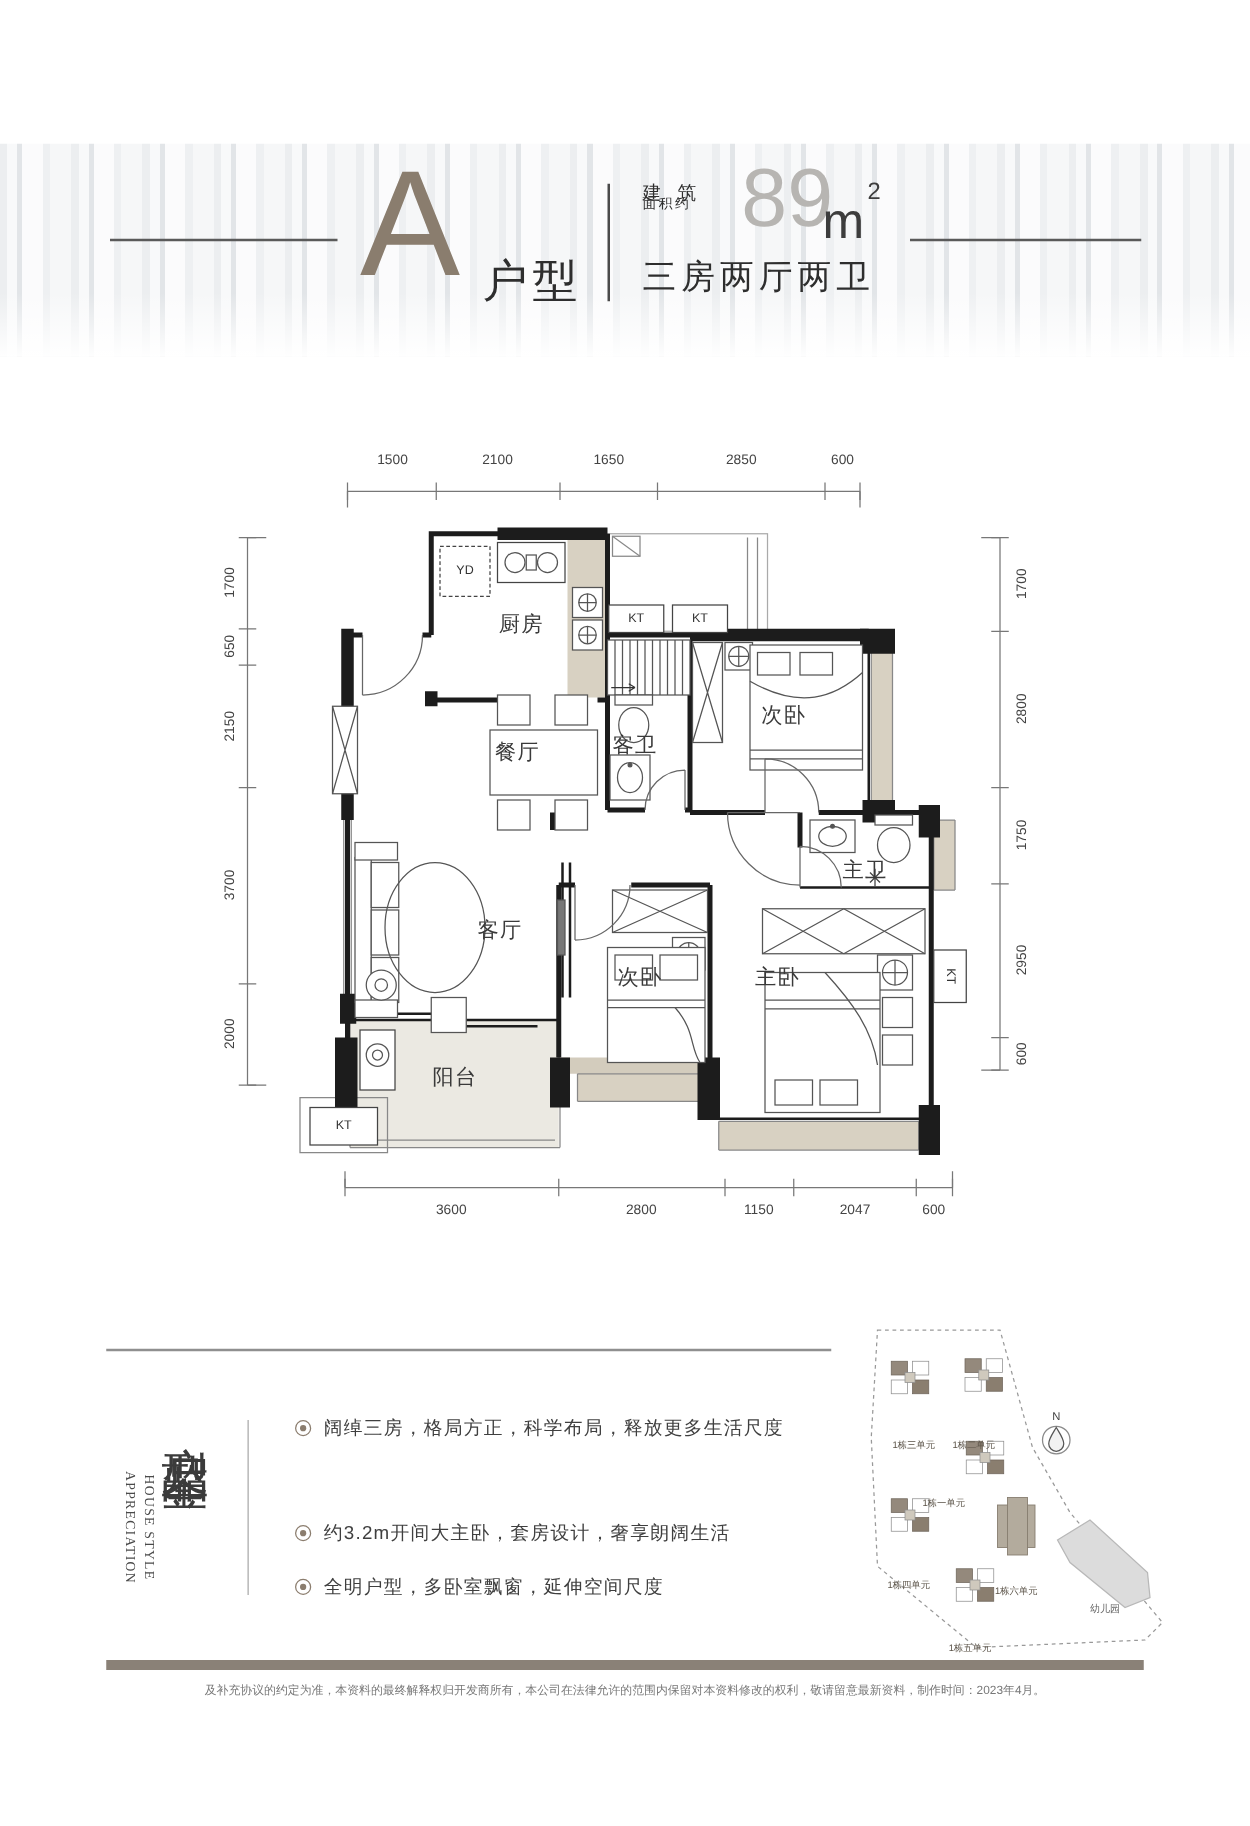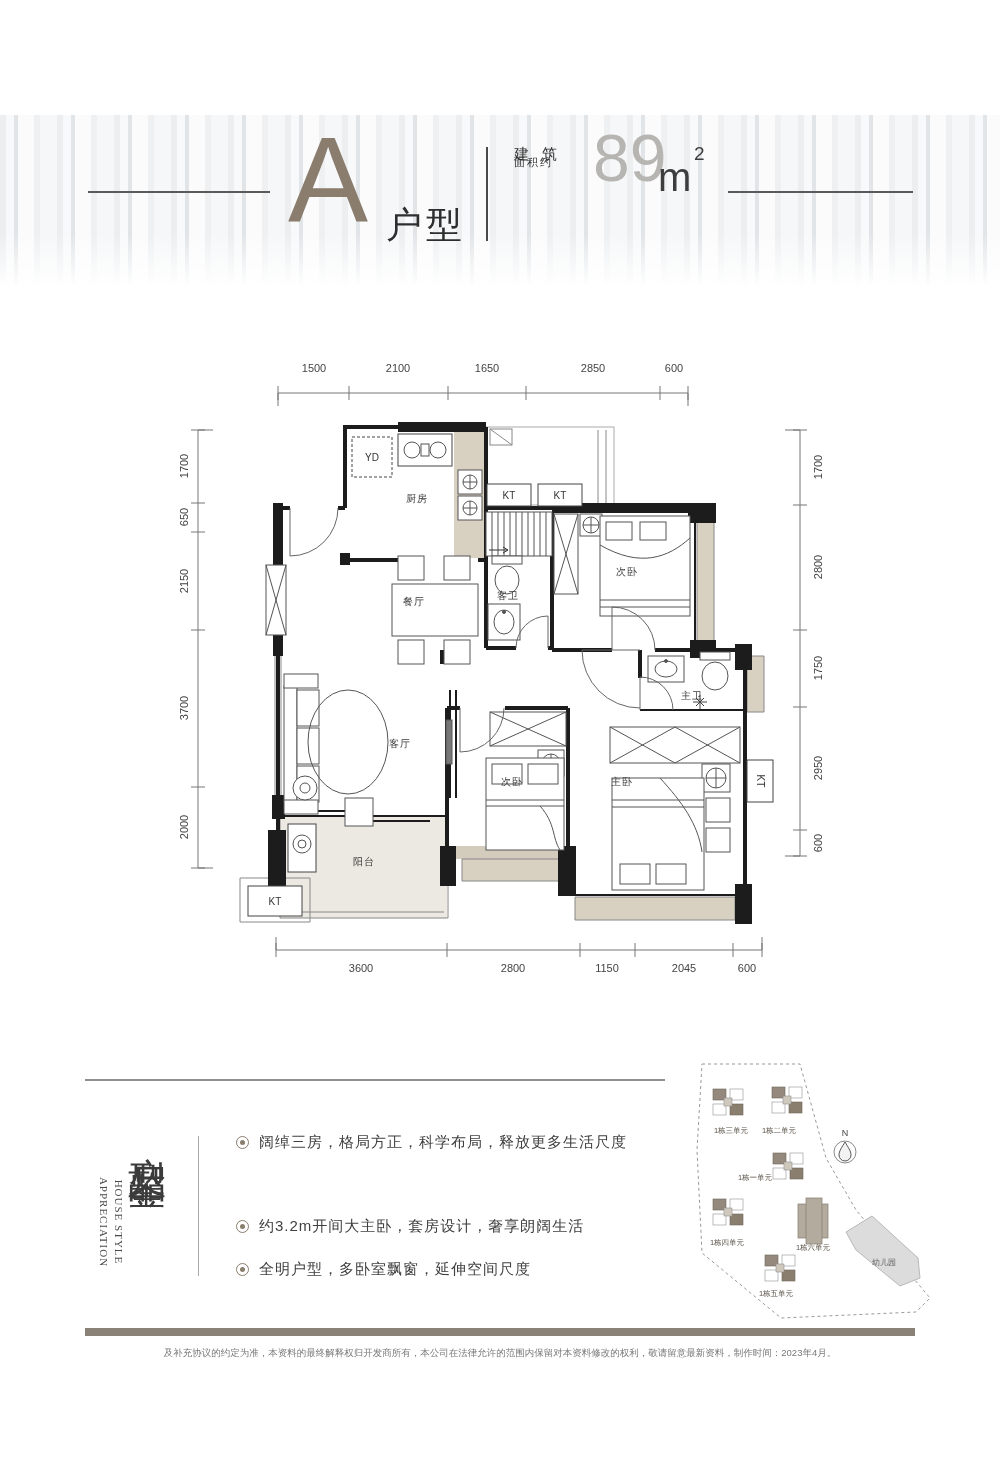--- a/index.html
+++ b/index.html
@@ -1,20 +1,20 @@
 <!DOCTYPE html>
 <html><head>
 <meta charset="utf-8">
 <style>
   html,body{margin:0;padding:0;background:#fff;}
   #page{position:relative;width:1000px;height:1461px;background:#fff;overflow:hidden;
         font-family:"Liberation Sans","DejaVu Sans",sans-serif;color:#333;}
   .abs{position:absolute;}
   .lbl{position:absolute;transform:translate(-50%,-50%);white-space:nowrap;color:#3a3a3a;}
-  .room{font-size:10px;letter-spacing:1px;}
+  .room{font-size:17px;letter-spacing:1px;}
   .tag{font-size:10px;color:#333;}
   .dim{font-size:11px;color:#444;}
   .rotl{transform:translate(-50%,-50%) rotate(-90deg);}
   .rotr{transform:translate(-50%,-50%) rotate(90deg);}
   
   .header{left:0;top:115px;width:1000px;height:170px;
     background:
       linear-gradient(180deg,rgba(255,255,255,0) 70%,rgba(255,255,255,.95) 100%),
       repeating-linear-gradient(90deg,#eceef0 0 6px,#f8f9fa 6px 14px,#e2e5e8 14px 18px,#fbfbfc 18px 34px,#eef0f2 34px 40px,#f6f7f8 40px 57px);}
   .hline{position:absolute;height:2px;background:#5a5a5a;top:76px;}
@@ -33,21 +33,21 @@
     font-family:"Liberation Serif","DejaVu Serif",serif;font-size:11px;letter-spacing:1px;
     color:#4a4a4a;text-align:center;line-height:15px;}
   .cn-title{left:121px;top:1126px;writing-mode:vertical-rl;font-size:38px;letter-spacing:5px;color:#3b3b3b;}
   .vline{left:198px;top:1136px;width:1px;height:140px;background:#a9a9a9;}
   .bullet-row{position:absolute;left:236px;display:flex;align-items:center;}
   .dot{width:11px;height:11px;border:1.5px solid #8b7d6e;border-radius:50%;
        display:flex;align-items:center;justify-content:center;flex:0 0 auto;margin-right:10px;}
   .dot i{width:5px;height:5px;background:#8b7d6e;border-radius:50%;}
   .bullet-text{font-size:15px;letter-spacing:1px;color:#3f3f3f;}
   
-  .sp{font-size:7.5px;color:#5a5247;}
+  .sp{font-size:7.5px;color:#5a5247;margin-top:25px;}
   
   .bar{left:85px;top:1328px;width:830px;height:8px;background:#8a8177;}
   .disc{left:80px;top:1346px;width:840px;text-align:center;font-size:9.5px;
         line-height:14px;color:#787878;}
   svg{position:absolute;left:0;top:0;}
 </style>
 </head>
 <body>
 
 <div id="page">
@@ -56,20 +56,21 @@
     <div class="hline" style="left:88px;width:182px;"></div>
     <div class="hline" style="left:728px;width:185px;"></div>
     <span class="unit-letter" style="color:#8a7d6e;">A</span>
     <span class="unit-suffix">户型</span>
     <div class="hdr-div"></div>
     <span class="area-l1">建筑</span>
     <span class="area-l2">面积约</span>
     <span class="area-num">89</span>
     <span class="area-unit">m</span>
     <span class="area-sup">2</span>
+    <span class="spec">三房两厅两卫</span>
   </div>
 
   <svg width="1000" height="1461" viewBox="0 0 1000 1461">
 
     <g stroke="#777" stroke-width="1" fill="none">
       <path d="M278,393 H688"></path>
       <path d="M278,386 V400 M349,386 V400 M448,386 V400 M526,386 V400 M660,386 V400 M688,386 V400"></path>
       <path d="M276,950 H762"></path>
       <path d="M276,943 V957 M447,943 V957 M580,943 V957 M635,943 V957 M733,943 V957 M762,943 V957"></path>
       <path d="M198,430 V868"></path>
@@ -276,21 +277,21 @@
 
   <span class="lbl dim" style="left:314px;top:368px">1500</span>
   <span class="lbl dim" style="left:398px;top:368px">2100</span>
   <span class="lbl dim" style="left:487px;top:368px">1650</span>
   <span class="lbl dim" style="left:593px;top:368px">2850</span>
   <span class="lbl dim" style="left:674px;top:368px">600</span>
 
   <span class="lbl dim" style="left:361px;top:968px">3600</span>
   <span class="lbl dim" style="left:513px;top:968px">2800</span>
   <span class="lbl dim" style="left:607px;top:968px">1150</span>
-  <span class="lbl dim" style="left:684px;top:968px">2045</span>
+  <span class="lbl dim" style="left:684px;top:968px">2047</span>
   <span class="lbl dim" style="left:747px;top:968px">600</span>
 
   <span class="lbl dim rotl" style="left:184px;top:466px">1700</span>
   <span class="lbl dim rotl" style="left:184px;top:517px">650</span>
   <span class="lbl dim rotl" style="left:184px;top:581px">2150</span>
   <span class="lbl dim rotl" style="left:184px;top:708px">3700</span>
   <span class="lbl dim rotl" style="left:184px;top:827px">2000</span>
 
   <span class="lbl dim rotl" style="left:818px;top:467px">1700</span>
   <span class="lbl dim rotl" style="left:818px;top:567px">2800</span>

